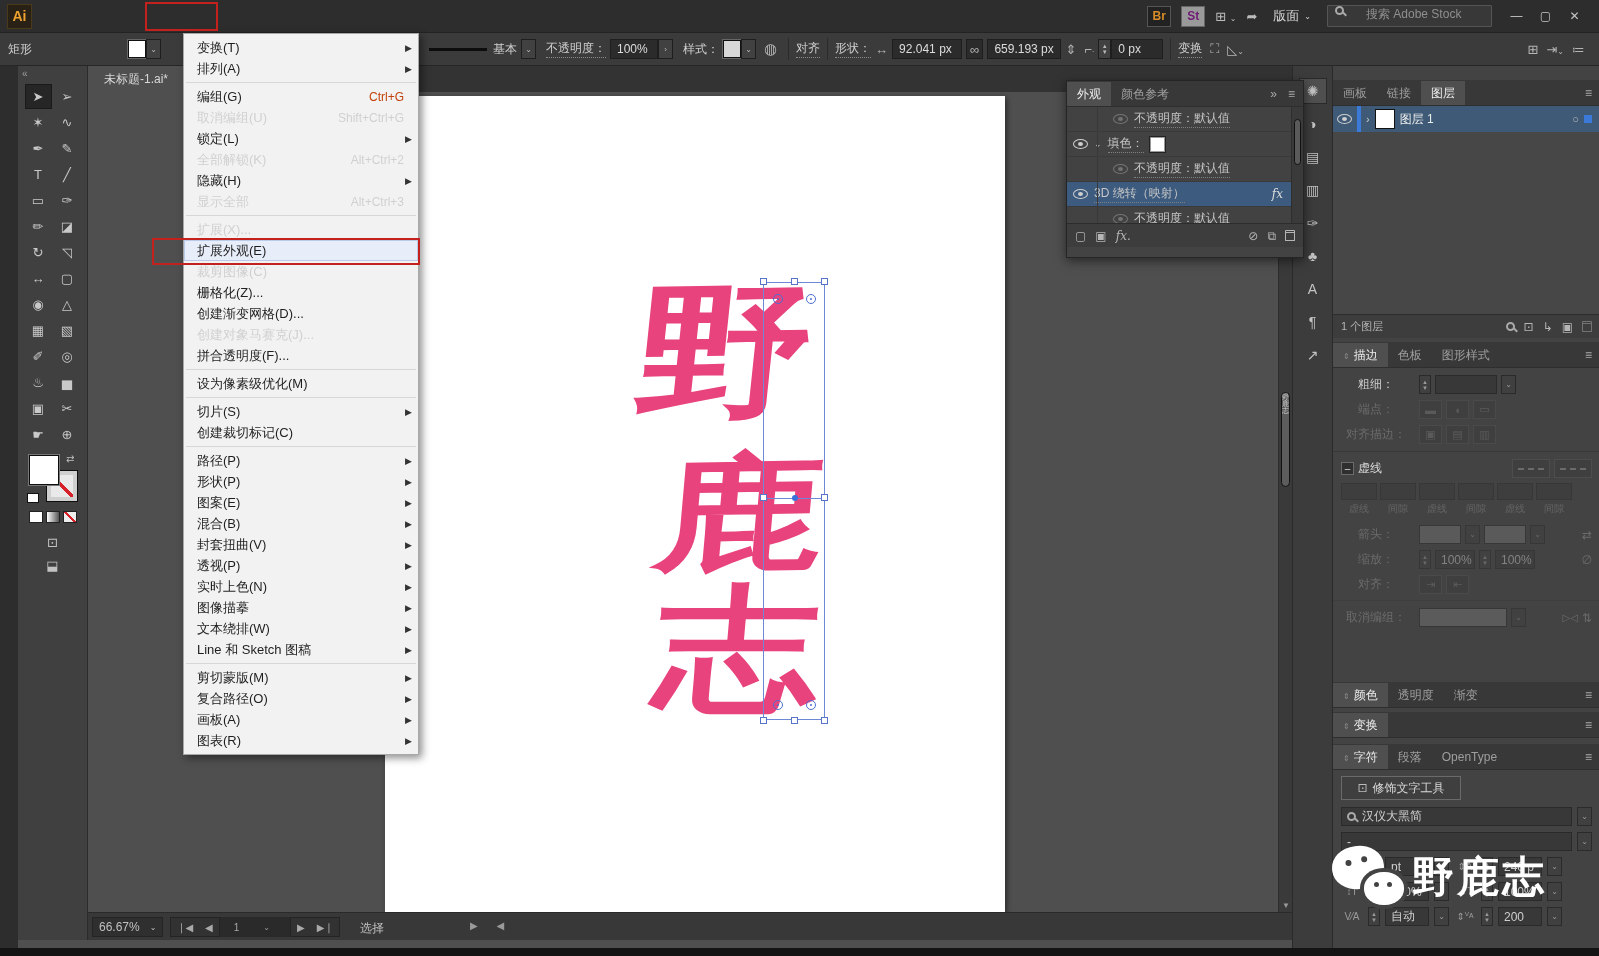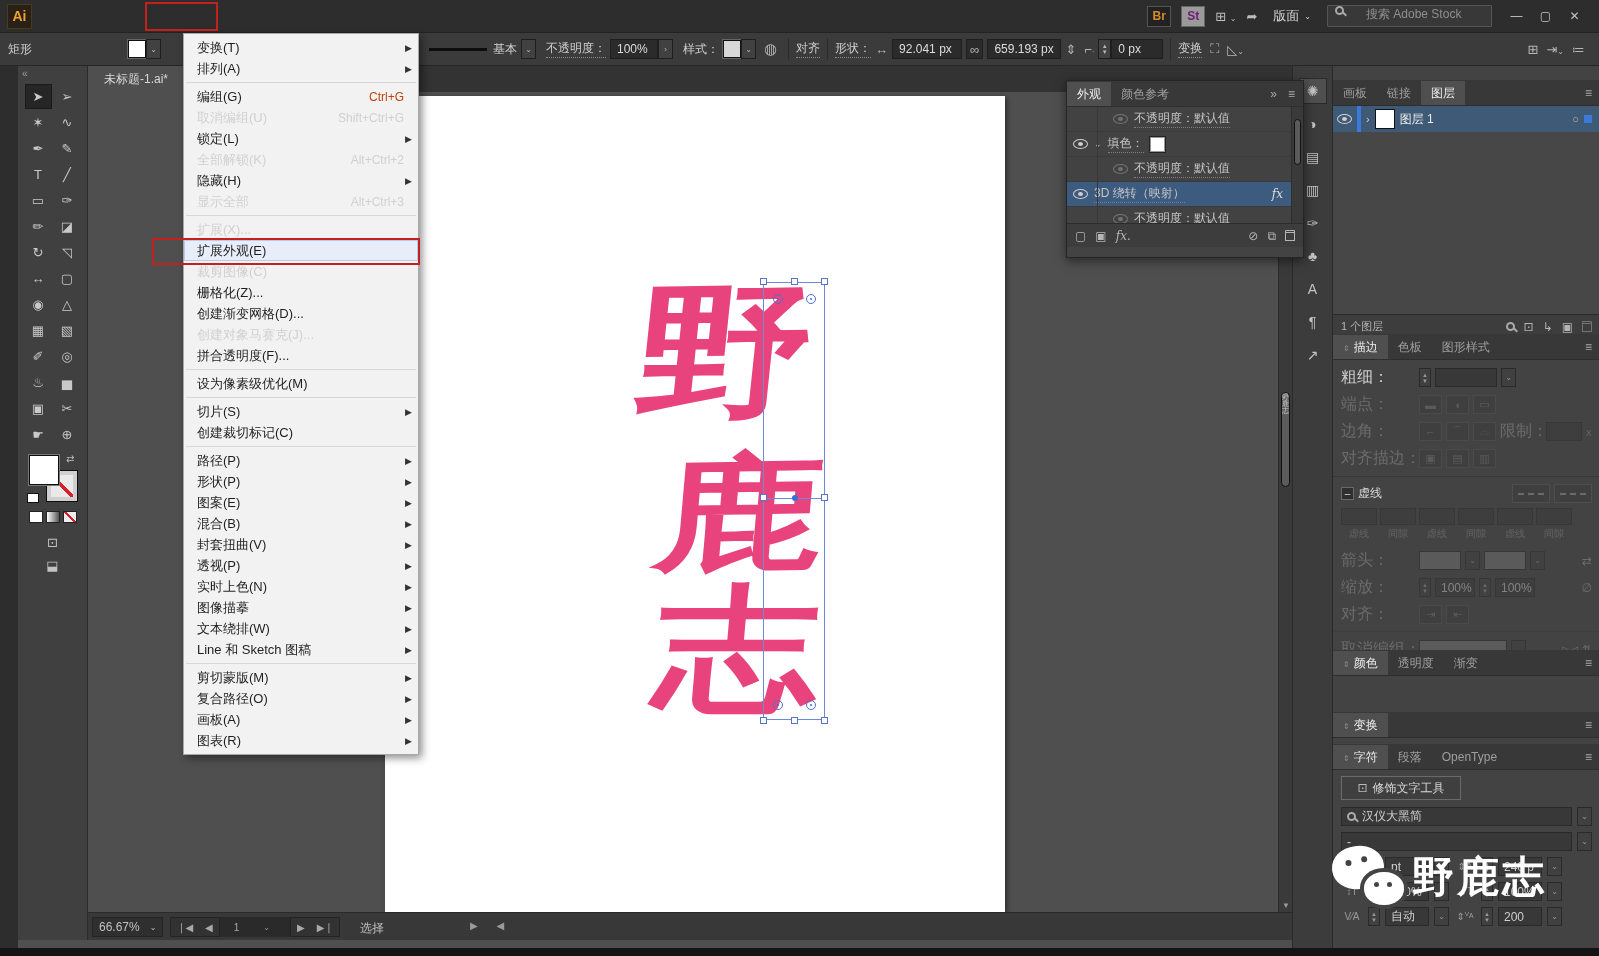--- a/index.html
+++ b/index.html
@@ -88,21 +88,21 @@
   .tab.active{background:#4f4f4f;color:#ededed}
   .tab .dbl{font-size:8px;color:#8d8d8d;margin-right:4px}
   .pm{position:absolute;right:8px;top:6px;color:#aaa;font-size:12px}
   .layers-row{height:26px;background:#3e5a76;display:flex;align-items:center;gap:5px;padding:0 4px}
   .bluebar{width:4px;height:26px;background:#3b7ad9}
   .thumb{width:20px;height:20px;background:#fff;border:1px solid #111;overflow:hidden;font-size:7px;line-height:7px;text-align:center}
   .layers-body{height:182px;background:#474747}
   .panel-foot{height:24px;background:#3d3d3d;border-top:1px solid #2c2c2c;display:flex;align-items:center;padding:0 8px;gap:9px;color:#b5b5b5}
   .foot-ic{color:#b5b5b5;font-size:12px}
   .srow{display:flex;align-items:center;padding:3px 8px;gap:4px}
-  .slbl{width:70px;text-align:left;margin-right:4px;font-size:16px;color:#9a9a9a;white-space:nowrap}
+  .slbl{width:70px;text-align:center;margin-right:4px;font-size:12px;color:#9a9a9a;white-space:nowrap}
   .btn3{width:23px;height:19px;background:#3b3b3b;border:1px solid #545454;display:flex;align-items:center;justify-content:center;color:#777;font-size:11px}
   .dfld{background:#383838;border:1px solid #2a2a2a;height:19px;display:flex;align-items:center;padding:0 5px;color:#cfcfcf;font-size:12px}
   .ddd{width:15px;height:19px;background:#404040;border:1px solid #2a2a2a;display:flex;align-items:center;justify-content:center;color:#999;font-size:8px}
   .dstep{width:12px;height:19px;background:#404040;border:1px solid #2a2a2a;display:flex;flex-direction:column;align-items:center;justify-content:center;color:#999;font-size:6px;line-height:6px}
   .dis{opacity:.45}
   .chk{width:13px;height:13px;background:#2f2f2f;border:1px solid #6a6a6a;color:#ddd;font-size:10px;line-height:11px;text-align:center}
   .dashbtn{width:38px;height:19px;border:1px solid #5a5a5a;background:#3b3b3b;display:flex;align-items:center;justify-content:center}
   .dashbtn i{display:block;width:26px;border-top:2px dashed #9a9a9a}
   .dashfields{display:flex;gap:3px;padding:2px 8px 0}
   .dashcell{width:36px}
@@ -362,50 +362,41 @@
     <div class="panel-foot">
       <span style="font-size:11px">1 个图层</span>
       <span style="margin-left:auto" class="mag"></span>
       <span class="foot-ic">⊡</span>
       <span class="foot-ic">↳</span>
       <span class="foot-ic">▣</span>
       <span class="trash dis"></span>
     </div>
   </div>
 
-  <div class="panel" style="top:268px">
+  <div class="panel" style="top:276px">
     <div class="tabsrow" id="stroke-tabs">
         <span class="tab active"><span class="dbl">⇕</span><span>描边</span></span>
         <span class="tab"><span>色板</span></span>
         <span class="tab"><span>图形样式</span></span>
         <span class="pm">≡</span>
       </div>
     <div class="srow" style="margin-top:4px">
       <span class="slbl" style="color:#cfcfcf">粗细：</span>
       <span class="dstep">
           <span>▲</span>
           <span>▼</span>
         </span>
       <span class="dfld" style="width:62px"></span>
       <span class="ddd">⌄</span>
     </div>
     <div class="srow dis">
       <span class="slbl">端点：</span>
       <span class="btn3">▬</span>
       <span class="btn3">◖</span>
       <span class="btn3">▭</span>
-    </div>
-    <div class="srow dis">
-      <span class="slbl">边角：</span>
-      <span class="btn3">⌐</span>
-      <span class="btn3">⌒</span>
-      <span class="btn3">⌓</span>
-      <span class="slbl" style="width:38px">限制：</span>
-      <span class="dfld" style="width:36px"></span>
-      <span style="color:#8a8a8a;font-size:11px">x</span>
     </div>
     <div class="srow dis">
       <span class="slbl">对齐描边：</span>
       <span class="btn3">▣</span>
       <span class="btn3">▤</span>
       <span class="btn3">▥</span>
     </div>
     <div class="srow" style="border-top:1px solid #383838;margin-top:4px;padding-top:7px">
       <span class="chk">–</span>
       <span style="color:#ddd;font-size:12px">虚线</span>
@@ -471,21 +462,21 @@
     </div>
     <div class="srow dis" style="border-top:1px solid #383838;margin-top:3px;padding-top:7px">
       <span class="slbl">取消编组：</span>
       <span class="dfld" style="width:88px;background:#7a7a7a"></span>
       <span class="ddd">⌄</span>
       <span style="margin-left:auto;color:#9a9a9a;font-size:10px">▷◁</span>
       <span style="color:#9a9a9a">⇅</span>
     </div>
   </div>
 
-  <div class="panel" style="top:584px">
+  <div class="panel" style="top:616px">
     <div class="tabsrow" id="color-tabs">
         <span class="tab active"><span class="dbl">⇕</span><span>颜色</span></span>
         <span class="tab"><span>透明度</span></span>
         <span class="tab"><span>渐变</span></span>
         <span class="pm">≡</span>
       </div>
   </div>
   <div class="panel" style="top:646px">
     <div class="tabsrow">
       <span class="tab active"><span class="dbl">⇕</span><span>变换</span></span>

